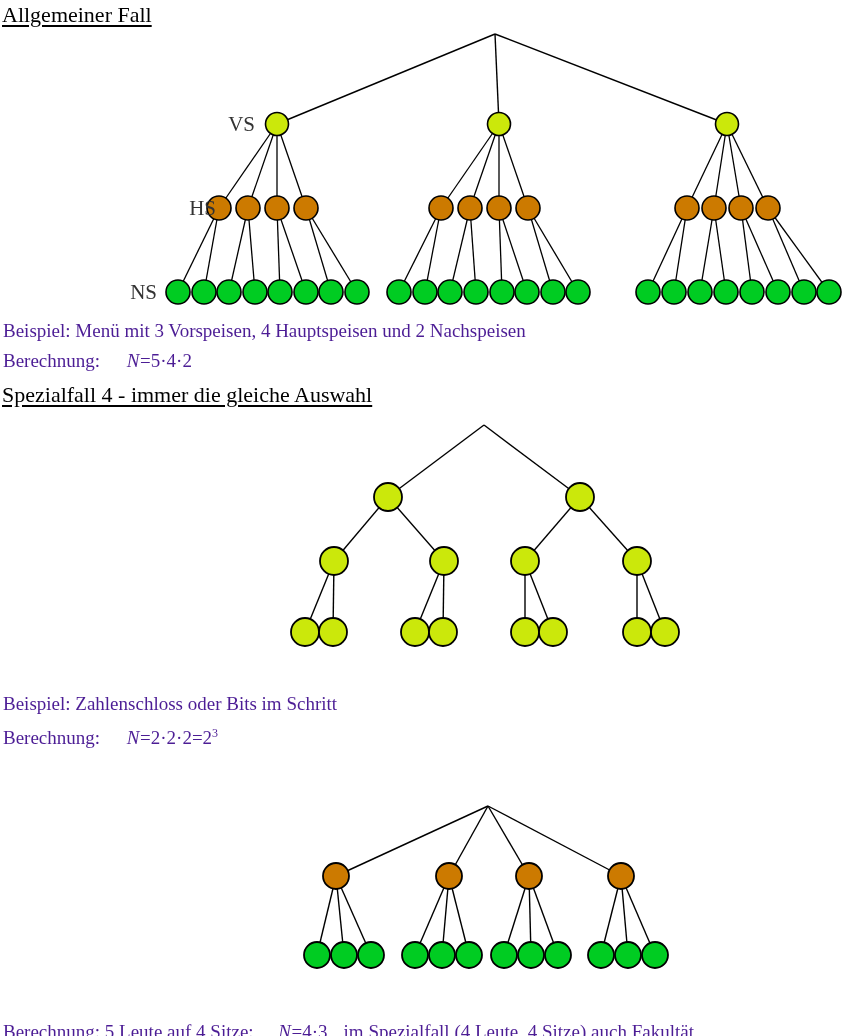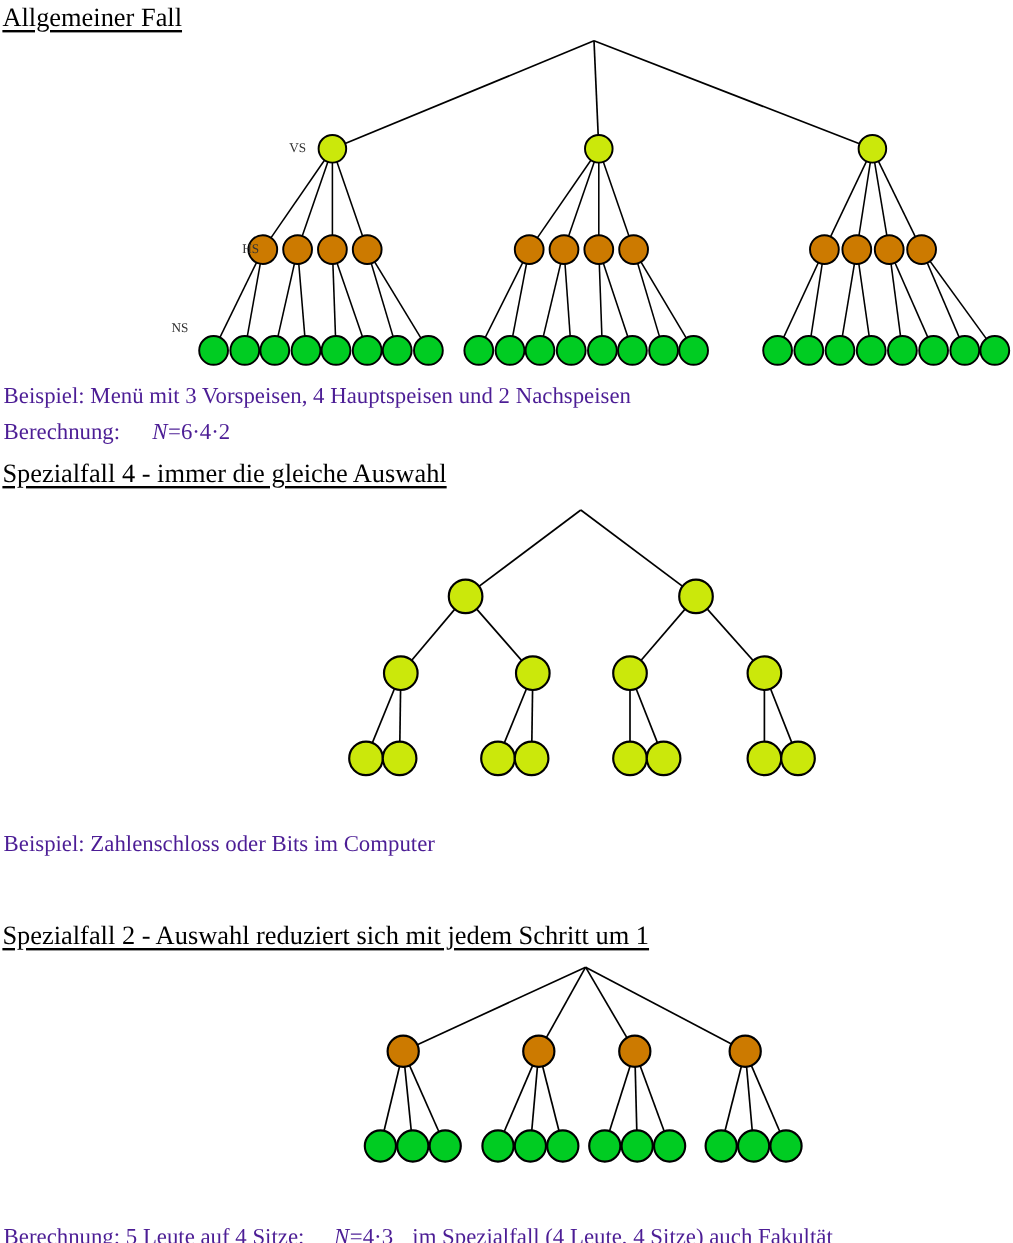--- a/index.html
+++ b/index.html
@@ -48,21 +48,21 @@
   .textline .mathup {
     font-style: normal;
   }
   .sup {
     vertical-align: super;
     font-size: 12px;
   }
   .nodelabel {
     position: absolute;
     font-family: "Liberation Serif", "DejaVu Serif", serif;
-    font-size: 11px;
+    font-size: 21px;
     color: #333333;
     white-space: nowrap;
     transform: translate(-100%, -50%);
   }
   svg.tree {
     position: absolute;
     left: 0;
     top: 0;
     overflow: visible;
   }
@@ -249,35 +249,38 @@
       <circle cx="531" cy="955" r="13" fill="#00cc22" stroke="#000" stroke-width="1.8"></circle>
       <circle cx="558" cy="955" r="13" fill="#00cc22" stroke="#000" stroke-width="1.8"></circle>
       <circle cx="601" cy="955" r="13" fill="#00cc22" stroke="#000" stroke-width="1.8"></circle>
       <circle cx="628" cy="955" r="13" fill="#00cc22" stroke="#000" stroke-width="1.8"></circle>
       <circle cx="655" cy="955" r="13" fill="#00cc22" stroke="#000" stroke-width="1.8"></circle>
     </g>
   </svg>
 
   <div class="nodelabel" style="left:255px; top:124px;">VS</div>
   <div class="nodelabel" style="left:216px; top:208px;">HS</div>
-  <div class="nodelabel" style="left:157px; top:274px;">NS</div>
+  <div class="nodelabel" style="left:157px; top:292px;">NS</div>
 
   <div class="textline" style="left:3px; top:307px;">Beispiel: Menü mit 3 Vorspeisen, 4 Hauptspeisen und 2 Nachspeisen</div>
 
   <div class="textline" style="left:3px; top:337px;">
     <span>Berechnung:</span>
-    <span style="display:inline-block; width:22px;"></span><span class="math">N</span><span class="mathup">=6·4·2</span>
+    <span style="display:inline-block; width:22px;"></span><span class="math">N</span><span class="mathup">=5·4·2</span>
   </div>
 
   <div class="heading" style="left:2px; top:382px;">Spezialfall 4 - immer die gleiche Auswahl</div>
 
-  <div class="textline" style="left:3px; top:680px;">Beispiel: Zahlenschloss oder Bits im Computer</div>
-
-
-  <div class="heading" style="left:2px; top:767px;">Spezialfall 2 - Auswahl reduziert sich mit jedem Schritt um 1</div>
+  <div class="textline" style="left:3px; top:680px;">Beispiel: Zahlenschloss oder Bits im Schritt</div>
+
+  <div class="textline" style="left:3px; top:710px;">
+    <span>Berechnung:</span>
+    <span style="display:inline-block; width:22px;"></span><span class="math">N</span><span class="mathup">=2·2·2=2</span><span class="sup">3</span>
+  </div>
+
 
 
   <div class="textline" style="left:3px; top:1008px;">
     <span>Berechnung: 5 Leute auf 4 Sitze:</span>
     <span style="display:inline-block; width:20px;"></span><span class="math">N</span><span class="mathup">=4·3</span><span style="display:inline-block; width:16px;"></span><span>im Spezialfall (4 Leute, 4 Sitze) auch Fakultät</span>
   </div>
 
 </div>
 
 </body></html>

